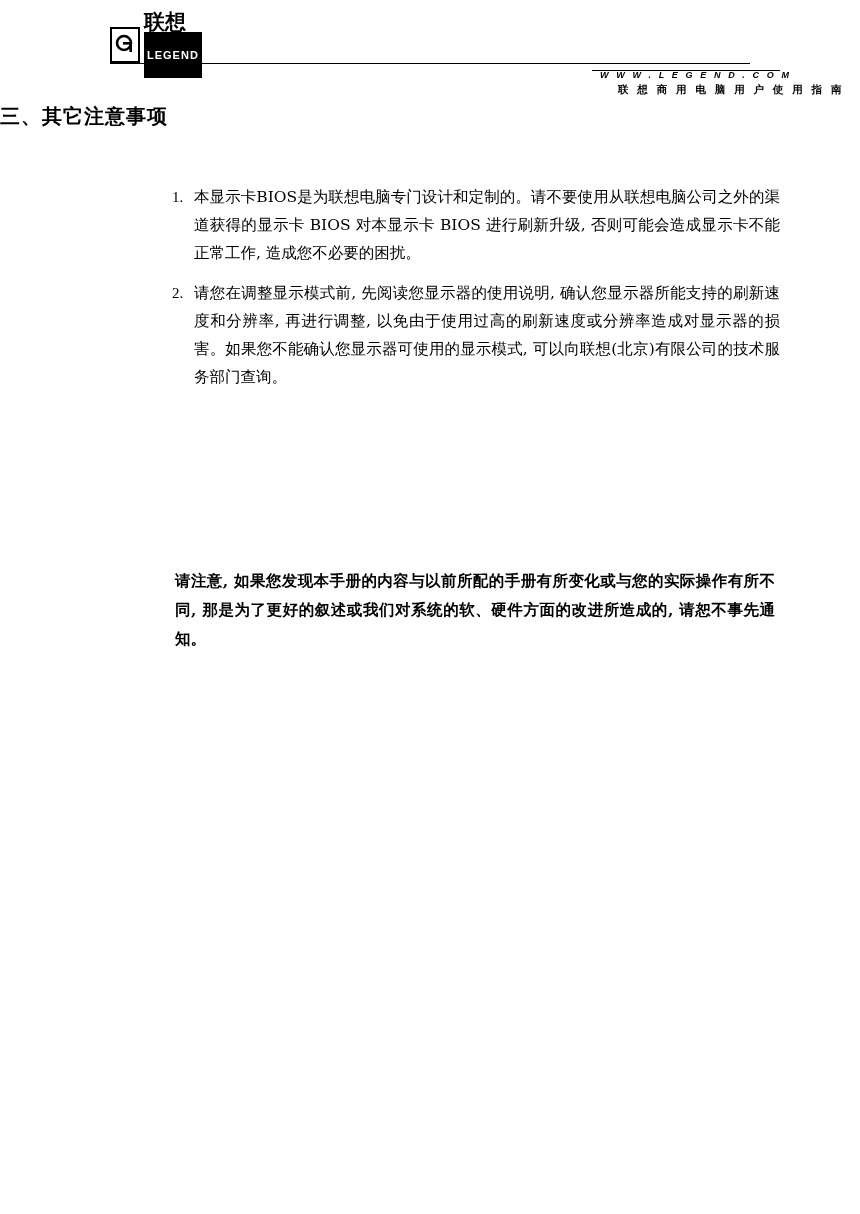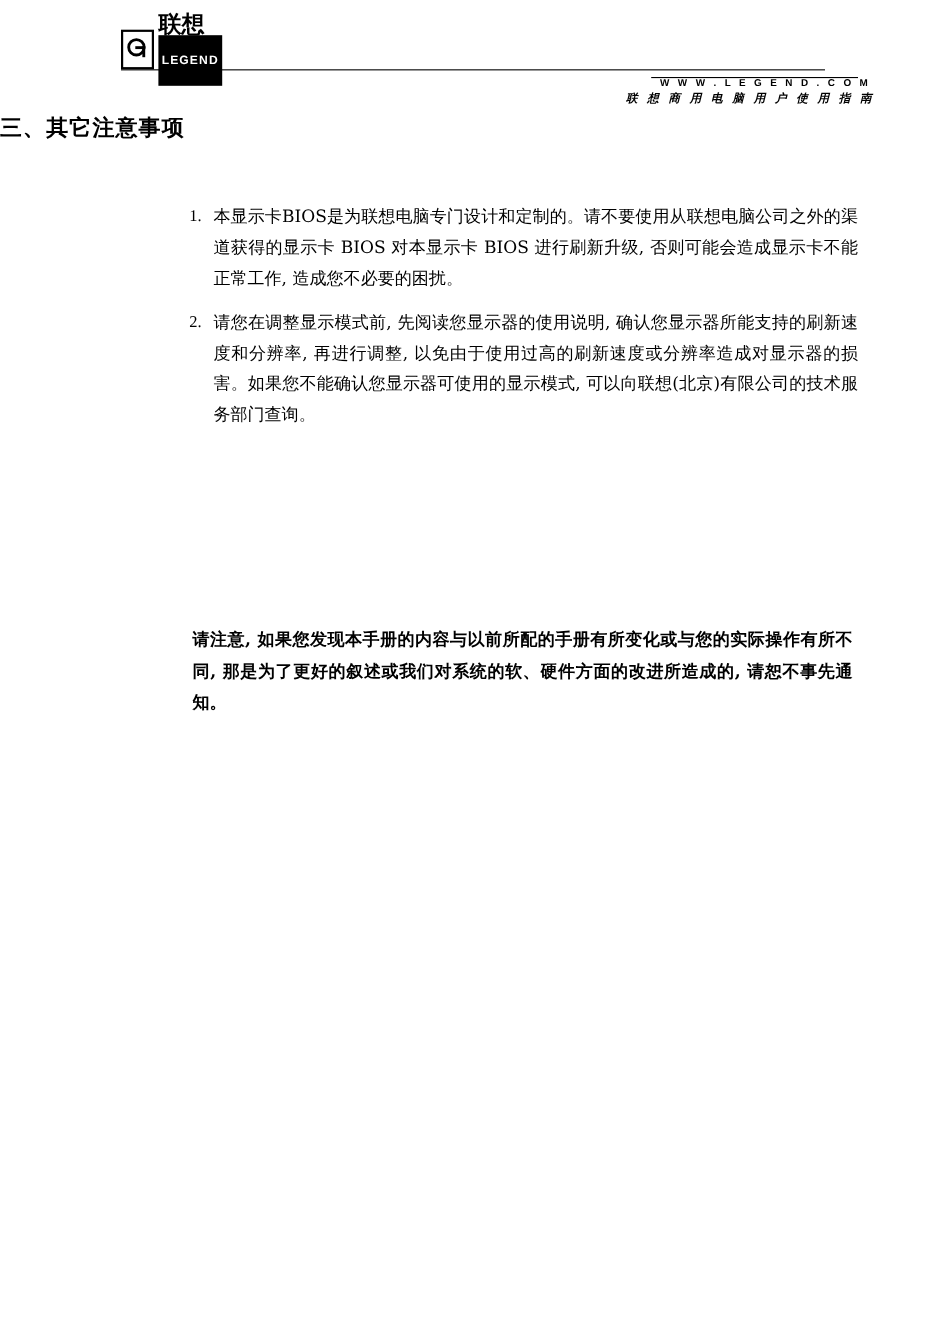--- a/index.html
+++ b/index.html
@@ -80,30 +80,30 @@
     background: #000;
   }
   .site-url {
     position: absolute;
     left: 600px;
     top: 70px;
     font-size: 9px;
     letter-spacing: 2.6px;
     font-weight: bold;
     font-family: "Liberation Sans", sans-serif;
+    font-style: italic;
   }
   .header-cn {
     position: absolute;
-    left: 569px;
+    left: 618px;
     top: 83px;
     font-size: 10.5px;
     letter-spacing: 2.6px;
     font-weight: bold;
     font-family: "DejaVu Sans", "Liberation Sans", sans-serif;
-    font-style: italic;
   }
 
   
   .section-title {
     position: absolute;
     left: 0;
     top: 103px;
     width: 860px;
     text-align: left;
     font-size: 20px;

